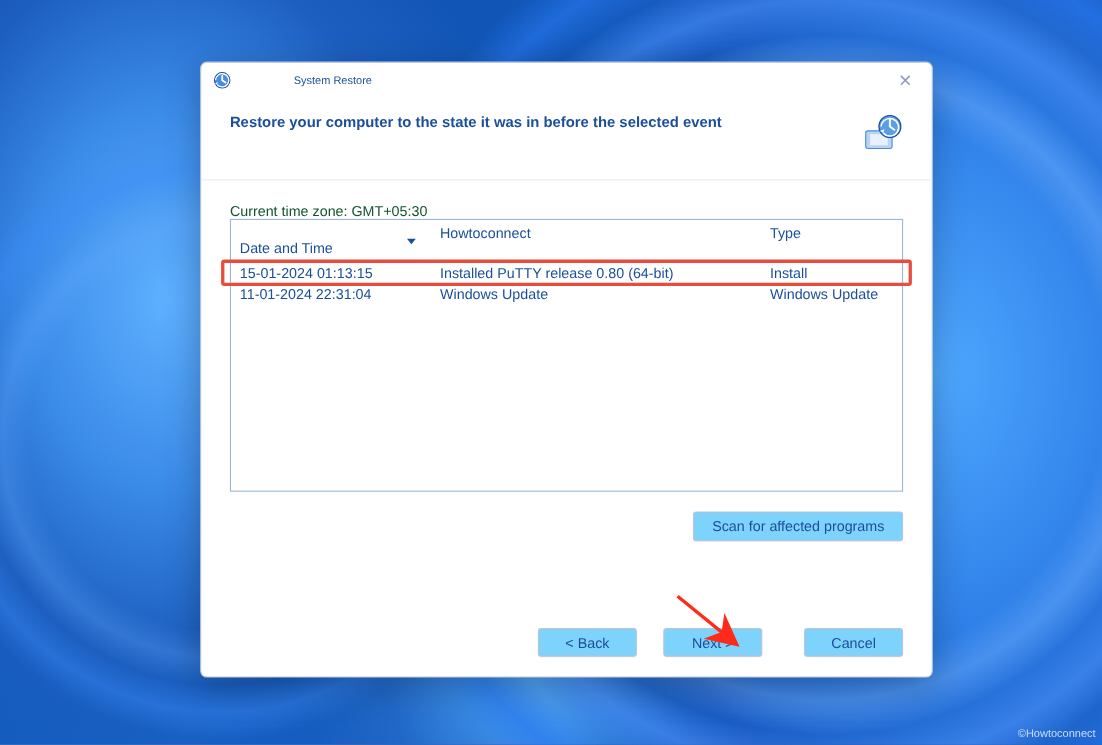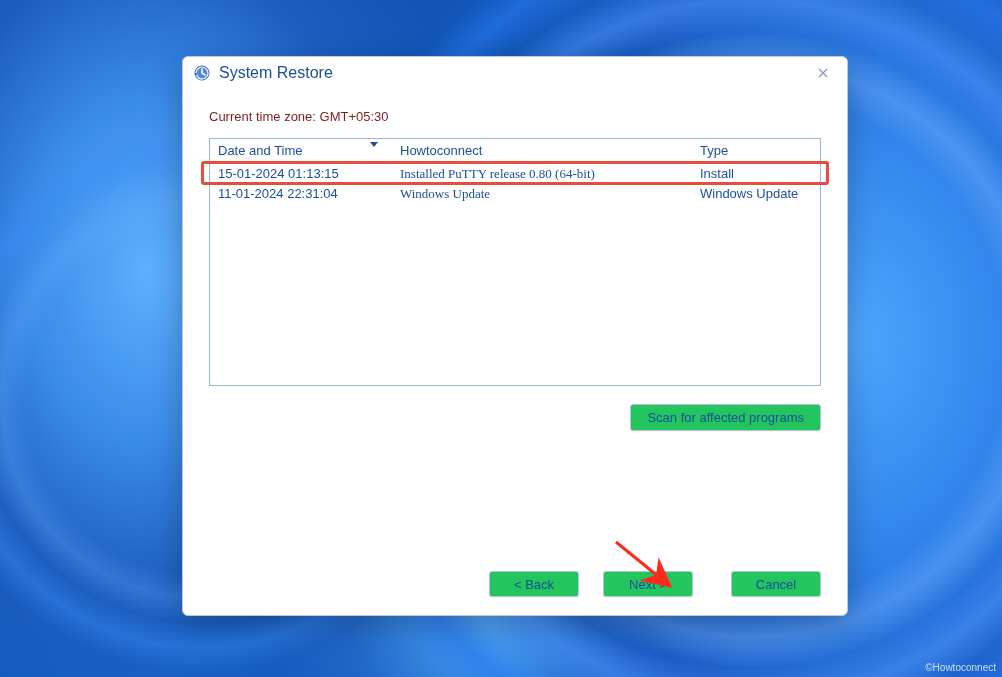--- a/index.html
+++ b/index.html
@@ -53,21 +53,21 @@
       padding: 0 10px;
       border-top-left-radius: 6px;
       border-top-right-radius: 6px;
       color: #1b4e9b;
     }
     .titlebar .title-icon {
       width: 18px; height: 18px;
       margin-right: 8px;
       display: inline-flex; align-items:center; justify-content:center;
     }
-    .titlebar .title-text { font-size: 16px; color:#1b4e9b; }
+    .titlebar .title-text { font-size: 10px; color:#1b4e9b;margin-left:48px; }
     .titlebar .spacer { flex:1; }
     .close-btn {
       width:28px; height:20px;
       display:flex; align-items:center; justify-content:center;
       color:#8a9ab8; font-size:14px;
       border-radius:3px;
     }
     .header-strip {
       padding: 12px 26px 22px 26px;
       border-bottom: 1px solid #e8ecf2;
@@ -85,21 +85,21 @@
       width: 40px; height: 40px;
       display:flex; align-items:center; justify-content:center;
     }
     .body {
       flex:1;
       padding: 20px 26px 10px 26px;
       display:flex;
       flex-direction:column;
       color:#1b4e9b;
     }
-    .tz-line { font-size:13px; margin-bottom:14px; color:#7f1d1d; }
+    .tz-line { font-size:13px; margin-bottom:0; color:#14532d; }
     .restore-table {
       border: 1px solid #9db5d8;
       height: 248px;
       background:#fff;
       display:flex;
       flex-direction:column;
       font-size:13px;
     }
     .thead {
       display:flex;
@@ -114,48 +114,48 @@
     }
     .th.sorted::after {
       content:'';
       position:absolute;
       width:0;height:0;
       border-left:4px solid transparent;
       border-right:4px solid transparent;
       border-top:5px solid #1b4e9b;
       top:3px; right:14px;
     }
-    .th.c1 { width:182px; }
+    .th.c1 { width:182px;margin-top:14px; }
     .th.c2 { width:300px; }
     .th.c3 { flex:1; }
     .tbody { flex:1; position:relative; }
     .trow {
       display:flex;
       padding:0;
       color:#1b4e9b;
     }
     .td { padding:2px 8px; white-space:nowrap; overflow:hidden; }
     .td.c1 { width:182px; }
-    .td.c2 { width:300px;font-family:Liberation Serif, serif; }
+    .td.c2 { width:300px; }
     .td.c3 { flex:1; }
     .highlight-box {
       position:absolute;
       left:-9px; right:-9px;
       top:-3px; height:24px;
       border:3px solid #e74c3c;
       border-radius:3px;
       pointer-events:none;
     }
     .row-wrap { position:relative; }
     .scan-row {
       display:flex; justify-content:flex-end;
       margin-top:18px;
     }
     .scan-btn, .nav-btn {
-      background:#22c55e;
+      background:#7dd3fc;
       border:1px solid #b8c4d8;
       border-radius:3px;
       color:#1b4e9b;
       font-size:13px;
       font-family:inherit;
       cursor:pointer;
       box-shadow: 0 1px 0 rgba(0,0,0,0.04);
     }
     .scan-btn { padding:5px 16px; }
     .footer {
@@ -200,20 +200,33 @@
     </span>
     <span class="title-text">System Restore</span>
     <span class="spacer"></span>
     <div class="close-btn">
       <svg width="10" height="10" viewBox="0 0 10 10">
         <path d="M1 1 L9 9 M9 1 L1 9" stroke="#8a9ab8" stroke-width="1.4"></path>
       </svg>
     </div>
   </div>
 
+  <div class="header-strip">
+    <div class="heading">Restore your computer to the state it was in before the selected event</div>
+    <div class="header-icon">
+      <svg width="40" height="40" viewBox="0 0 40 40">
+        <rect x="6" y="18" width="24" height="16" rx="2" fill="#b8d4f0" stroke="#4a8be0" stroke-width="1"></rect>
+        <rect x="10" y="21" width="16" height="10" fill="#e8f2ff"></rect>
+        <circle cx="28" cy="14" r="10" fill="#5a9ee8" stroke="#1b4e9b" stroke-width="1"></circle>
+        <path d="M28 8 L28 14 L32 17" stroke="#fff" stroke-width="1.8" fill="none" stroke-linecap="round"></path>
+        <path d="M20 14 A8 8 0 1 1 22 20" stroke="#fff" stroke-width="1.4" fill="none"></path>
+        <path d="M19 18 L22 20 L23 16.5" fill="#fff"></path>
+      </svg>
+    </div>
+  </div>
 
   <div class="body">
     <div class="tz-line">Current time zone: GMT+05:30</div>
 
     <div class="restore-table">
       <div class="thead">
         <div class="th c1 sorted">Date and Time</div>
         <div class="th c2">Howtoconnect</div>
         <div class="th c3">Type</div>
       </div>

